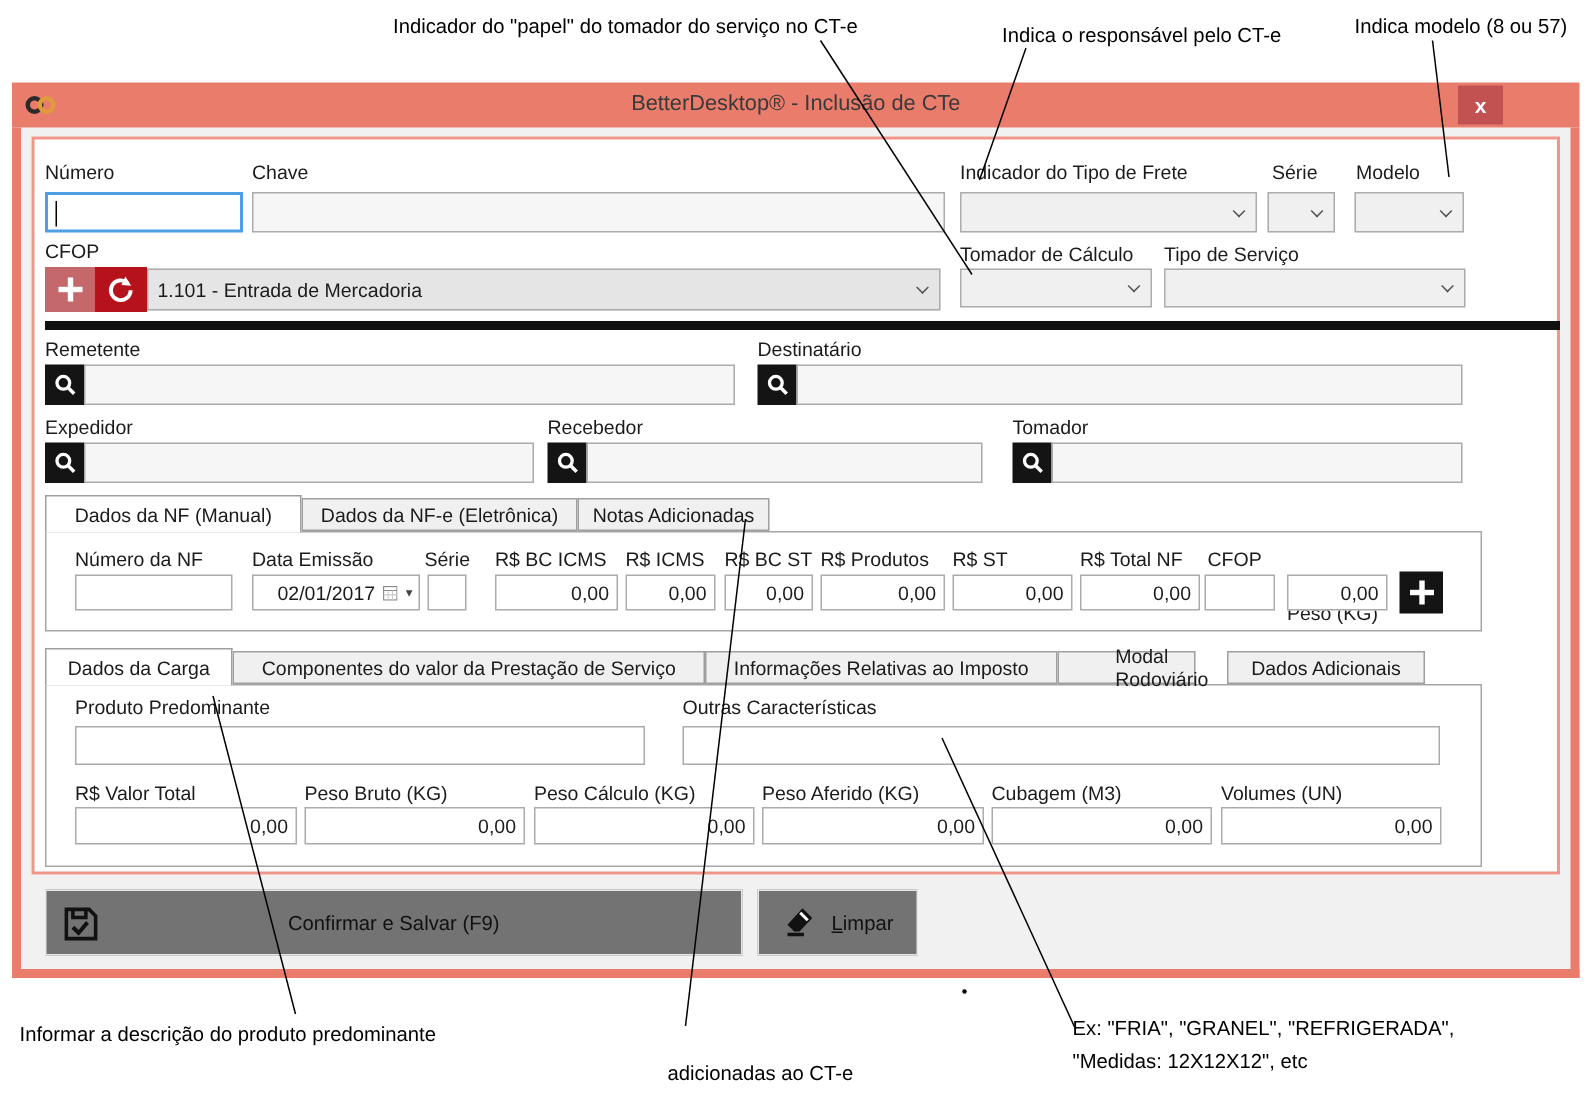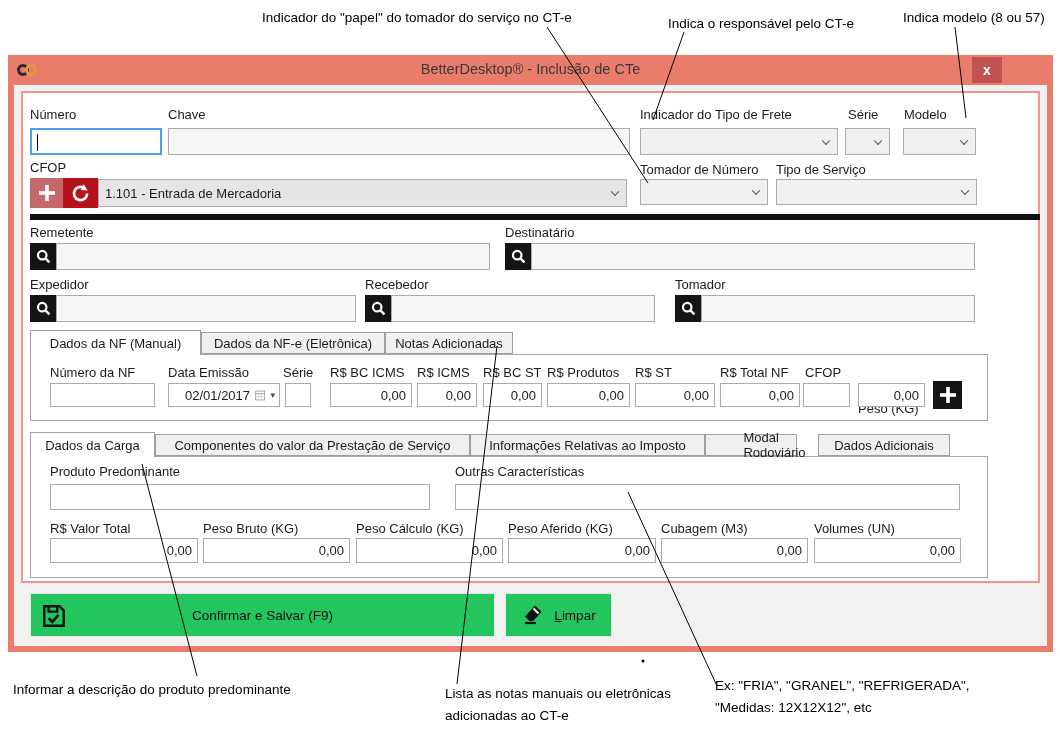--- a/index.html
+++ b/index.html
@@ -45,21 +45,21 @@
   .tabpanel{position:absolute;background:#fff;border:1px solid #A6A6A6;z-index:1;}
 
   .numinp{position:absolute;border:1px solid #ABABAB;background:#fff;font-family:"Liberation Sans",sans-serif;
           font-size:13px;color:#1b1b1b;text-align:right;padding:0 5px;}
   .txtinp{position:absolute;border:1px solid #ABABAB;background:#fff;font-family:"Liberation Sans",sans-serif;
           font-size:13px;color:#1b1b1b;padding:0 5px;}
 
   .datefield{position:absolute;border:1px solid #ABABAB;background:#fff;display:flex;align-items:center;
              gap:5px;font-size:13px;color:#1b1b1b;padding:0 4px;}
 
-  .footbtn{position:absolute;height:44px;background:#22c55e;border:1px solid #E6E6E6;display:flex;
+  .footbtn{position:absolute;height:44px;background:#737373;border:1px solid #E6E6E6;display:flex;
            align-items:center;justify-content:center;font-size:13.5px;color:#111;cursor:pointer;}
   .ul{text-decoration:underline;}
 
   svg.overlay{position:absolute;left:0;top:0;z-index:9;pointer-events:none;}
 </style>
 </head>
 <body>
 
 <div id="page">
 
@@ -116,21 +116,21 @@
     <svg width="21" height="21" viewBox="0 0 24 24">
         <path d="M19.5 12a7.5 7.5 0 1 1-2.4-5.5" fill="none" stroke="#fff" stroke-width="3"></path>
         <polygon points="15.5,1.5 20,8.5 12.5,8" fill="#fff"></polygon>
       </svg>
   </div>
   <div class="combo" style="left:98px;top:179px;width:529px;height:28px;background:#e5e5e5;">
     <span>1.101 - Entrada de Mercadoria</span>
     <span class="chev"></span>
   </div>
 
-  <div class="lbl" style="left:640px;top:162px;">Tomador de Número</div>
+  <div class="lbl" style="left:640px;top:162px;">Tomador de Cálculo</div>
   <div class="combo" style="left:640px;top:179px;width:128px;height:26px;">
       <span class="chev"></span>
     </div>
 
   <div class="lbl" style="left:776px;top:162px;">Tipo de Serviço</div>
   <div class="combo" style="left:776px;top:179px;width:201px;height:26px;">
       <span class="chev"></span>
     </div>
 
   <div class="divider" style="left:30px;top:214px;width:1010px;height:6px;"></div>
@@ -299,21 +299,20 @@
           <path d="M14 3.5 l6.5 6.5 -8.5 9 H8.5 l-4.5-4.5 z" fill="#111"></path>
           <path d="M12.5 6.5 l5 5" stroke="#fff" stroke-width="2"></path>
           <line x1="4" y1="21" x2="15" y2="21" stroke="#111" stroke-width="2.2"></line>
         </svg>
     </span>
     <span><span class="ul">L</span><span>impar</span></span>
   </div>
 
 
   <div class="ann" style="left:13px;top:682px;">Informar a descrição do produto predominante</div>
-  <div class="ann" style="left:445px;top:686px;">Lista as notas manuais ou eletrônicas</div>
   <div class="ann" style="left:445px;top:708px;">adicionadas ao CT-e</div>
   <div class="ann" style="left:715px;top:678px;">Ex: "FRIA", "GRANEL", "REFRIGERADA",</div>
   <div class="ann" style="left:715px;top:700px;">"Medidas: 12X12X12", etc</div>
 
   <svg class="overlay" width="1060" height="734">
     <line x1="547" y1="27" x2="648" y2="183" stroke="#000" stroke-width="1"></line>
     <line x1="684" y1="32" x2="653" y2="120" stroke="#000" stroke-width="1"></line>
     <line x1="955" y1="27" x2="966" y2="118" stroke="#000" stroke-width="1"></line>
     <line x1="497" y1="346" x2="457" y2="684" stroke="#000" stroke-width="1"></line>
     <line x1="142" y1="464" x2="197" y2="676" stroke="#000" stroke-width="1"></line>

